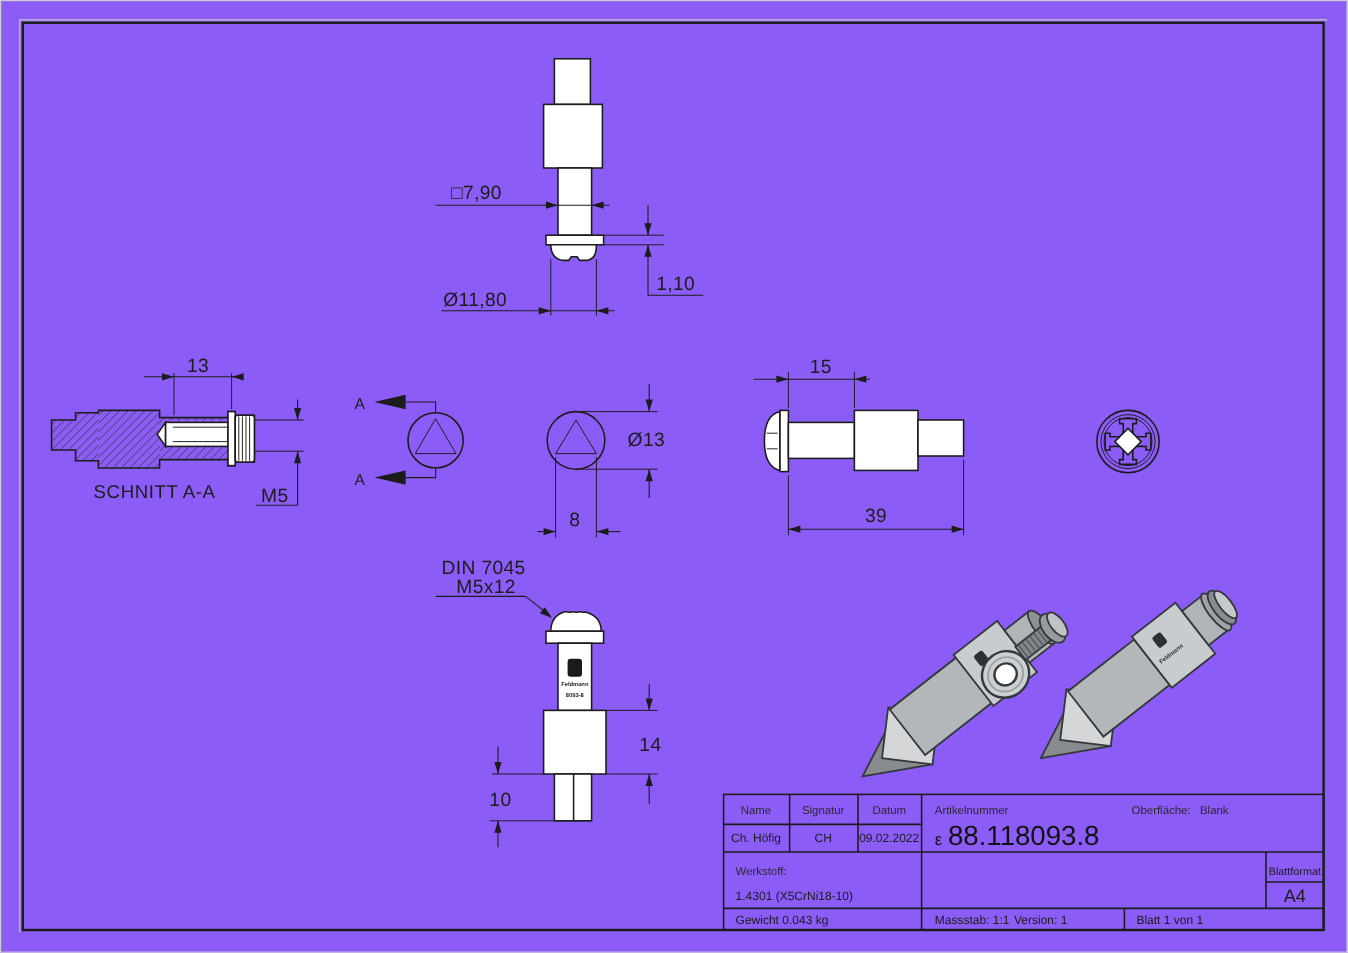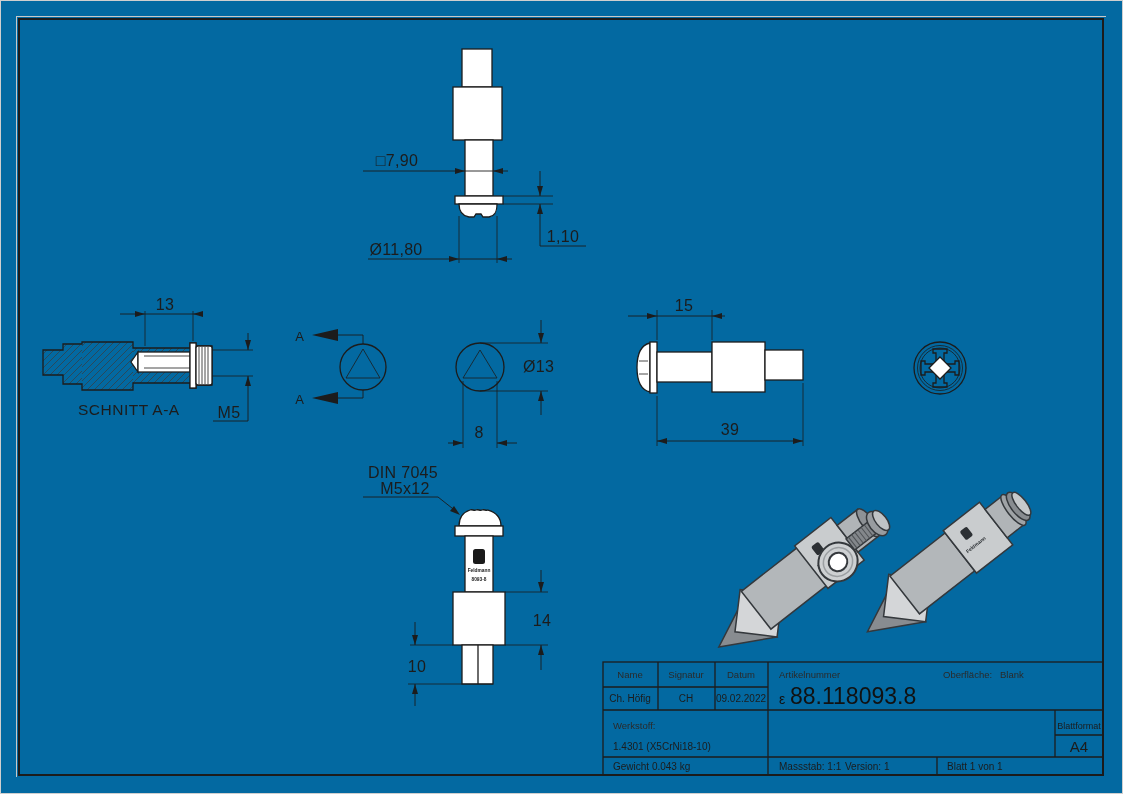--- a/index.html
+++ b/index.html
@@ -1,16 +1,16 @@
 <!DOCTYPE html>
 <html><head>
 <meta charset="utf-8">
 <style>
   html,body{margin:0;padding:0;background:#fff;}
-  .page{position:relative;width:1123px;height:794px;background:#0369a1;font-family:"Liberation Sans",sans-serif;}
+  .page{position:relative;width:1123px;height:794px;background:#8b5cf6;font-family:"Liberation Sans",sans-serif;}
   svg text{fill:#1c1c1c;font-family:"Liberation Sans",sans-serif;}
   .dim{font-size:16px;letter-spacing:.3px;}
   .dim-sm{font-size:13px;}
   .lbl{font-size:15.5px;letter-spacing:.5px;}
   .tb-lbl{font-size:9.5px;fill:#2a2a2a;}
   .tb-val{font-size:10px;fill:#1c1c1c;}
   .tb-big{font-size:23px;fill:#111;}
   .tb-eps{font-size:14px;fill:#111;}
   .tb-a4{font-size:15px;}
   .tb-fmt{font-size:9px;}

